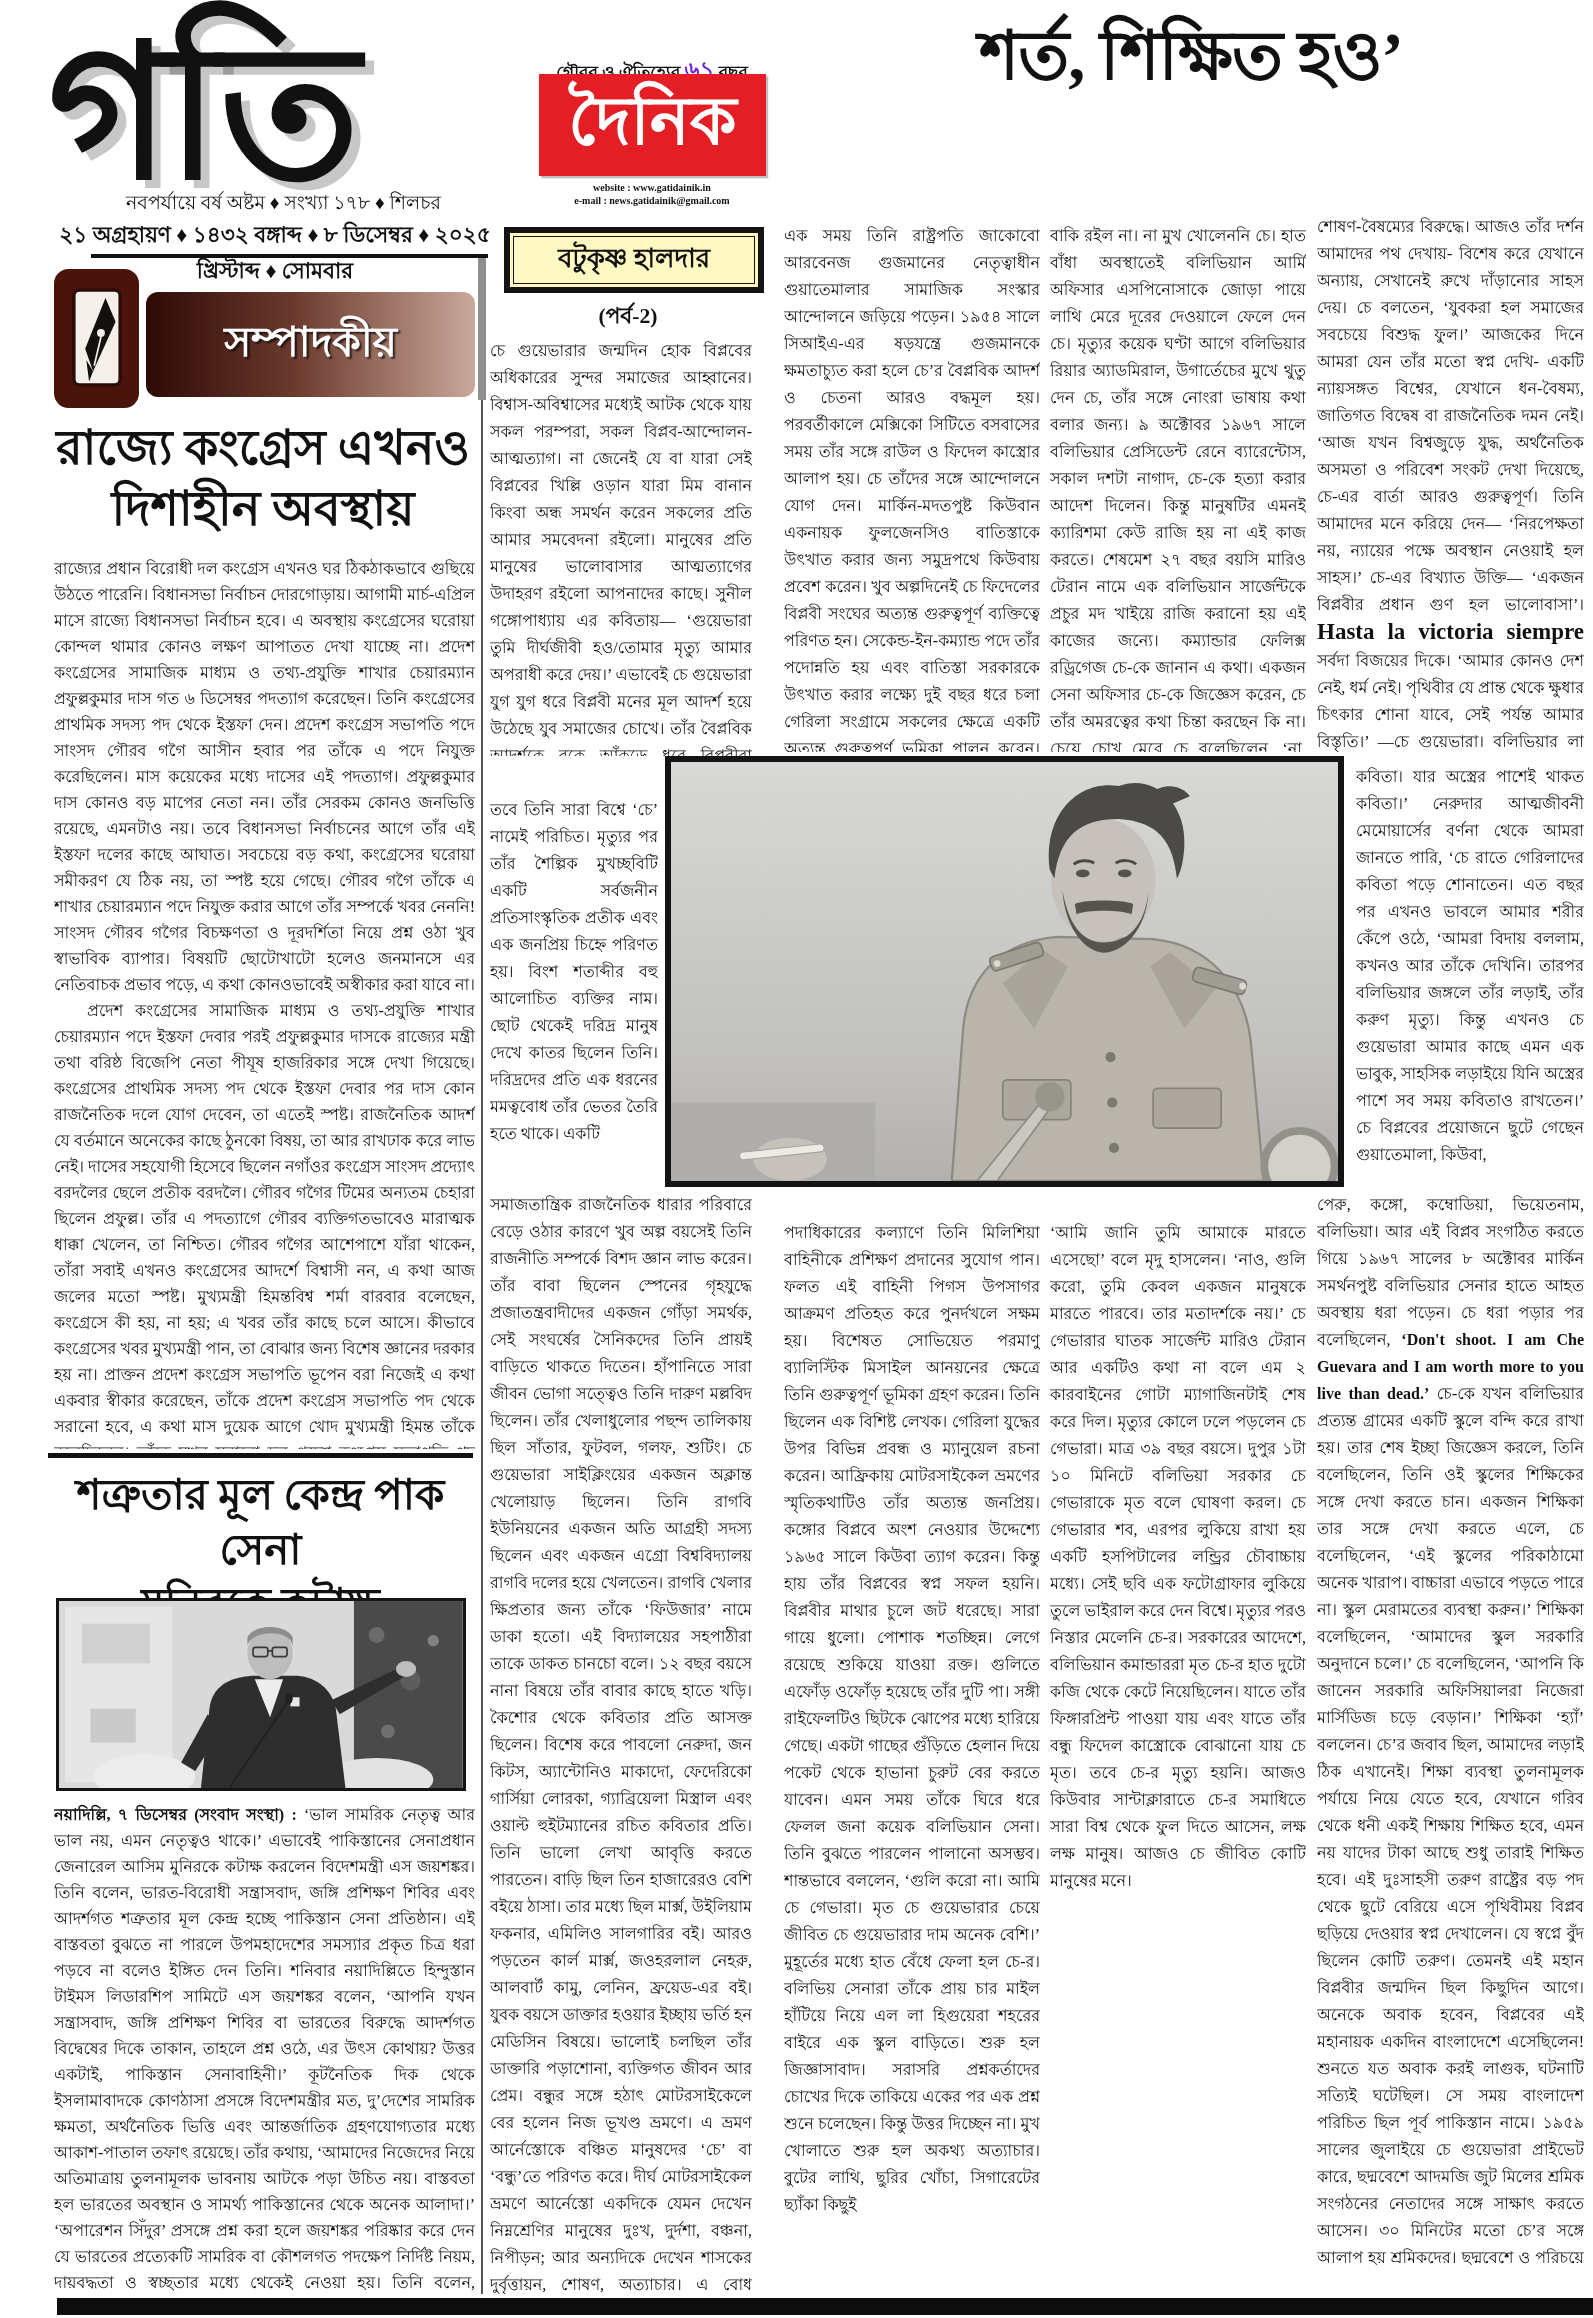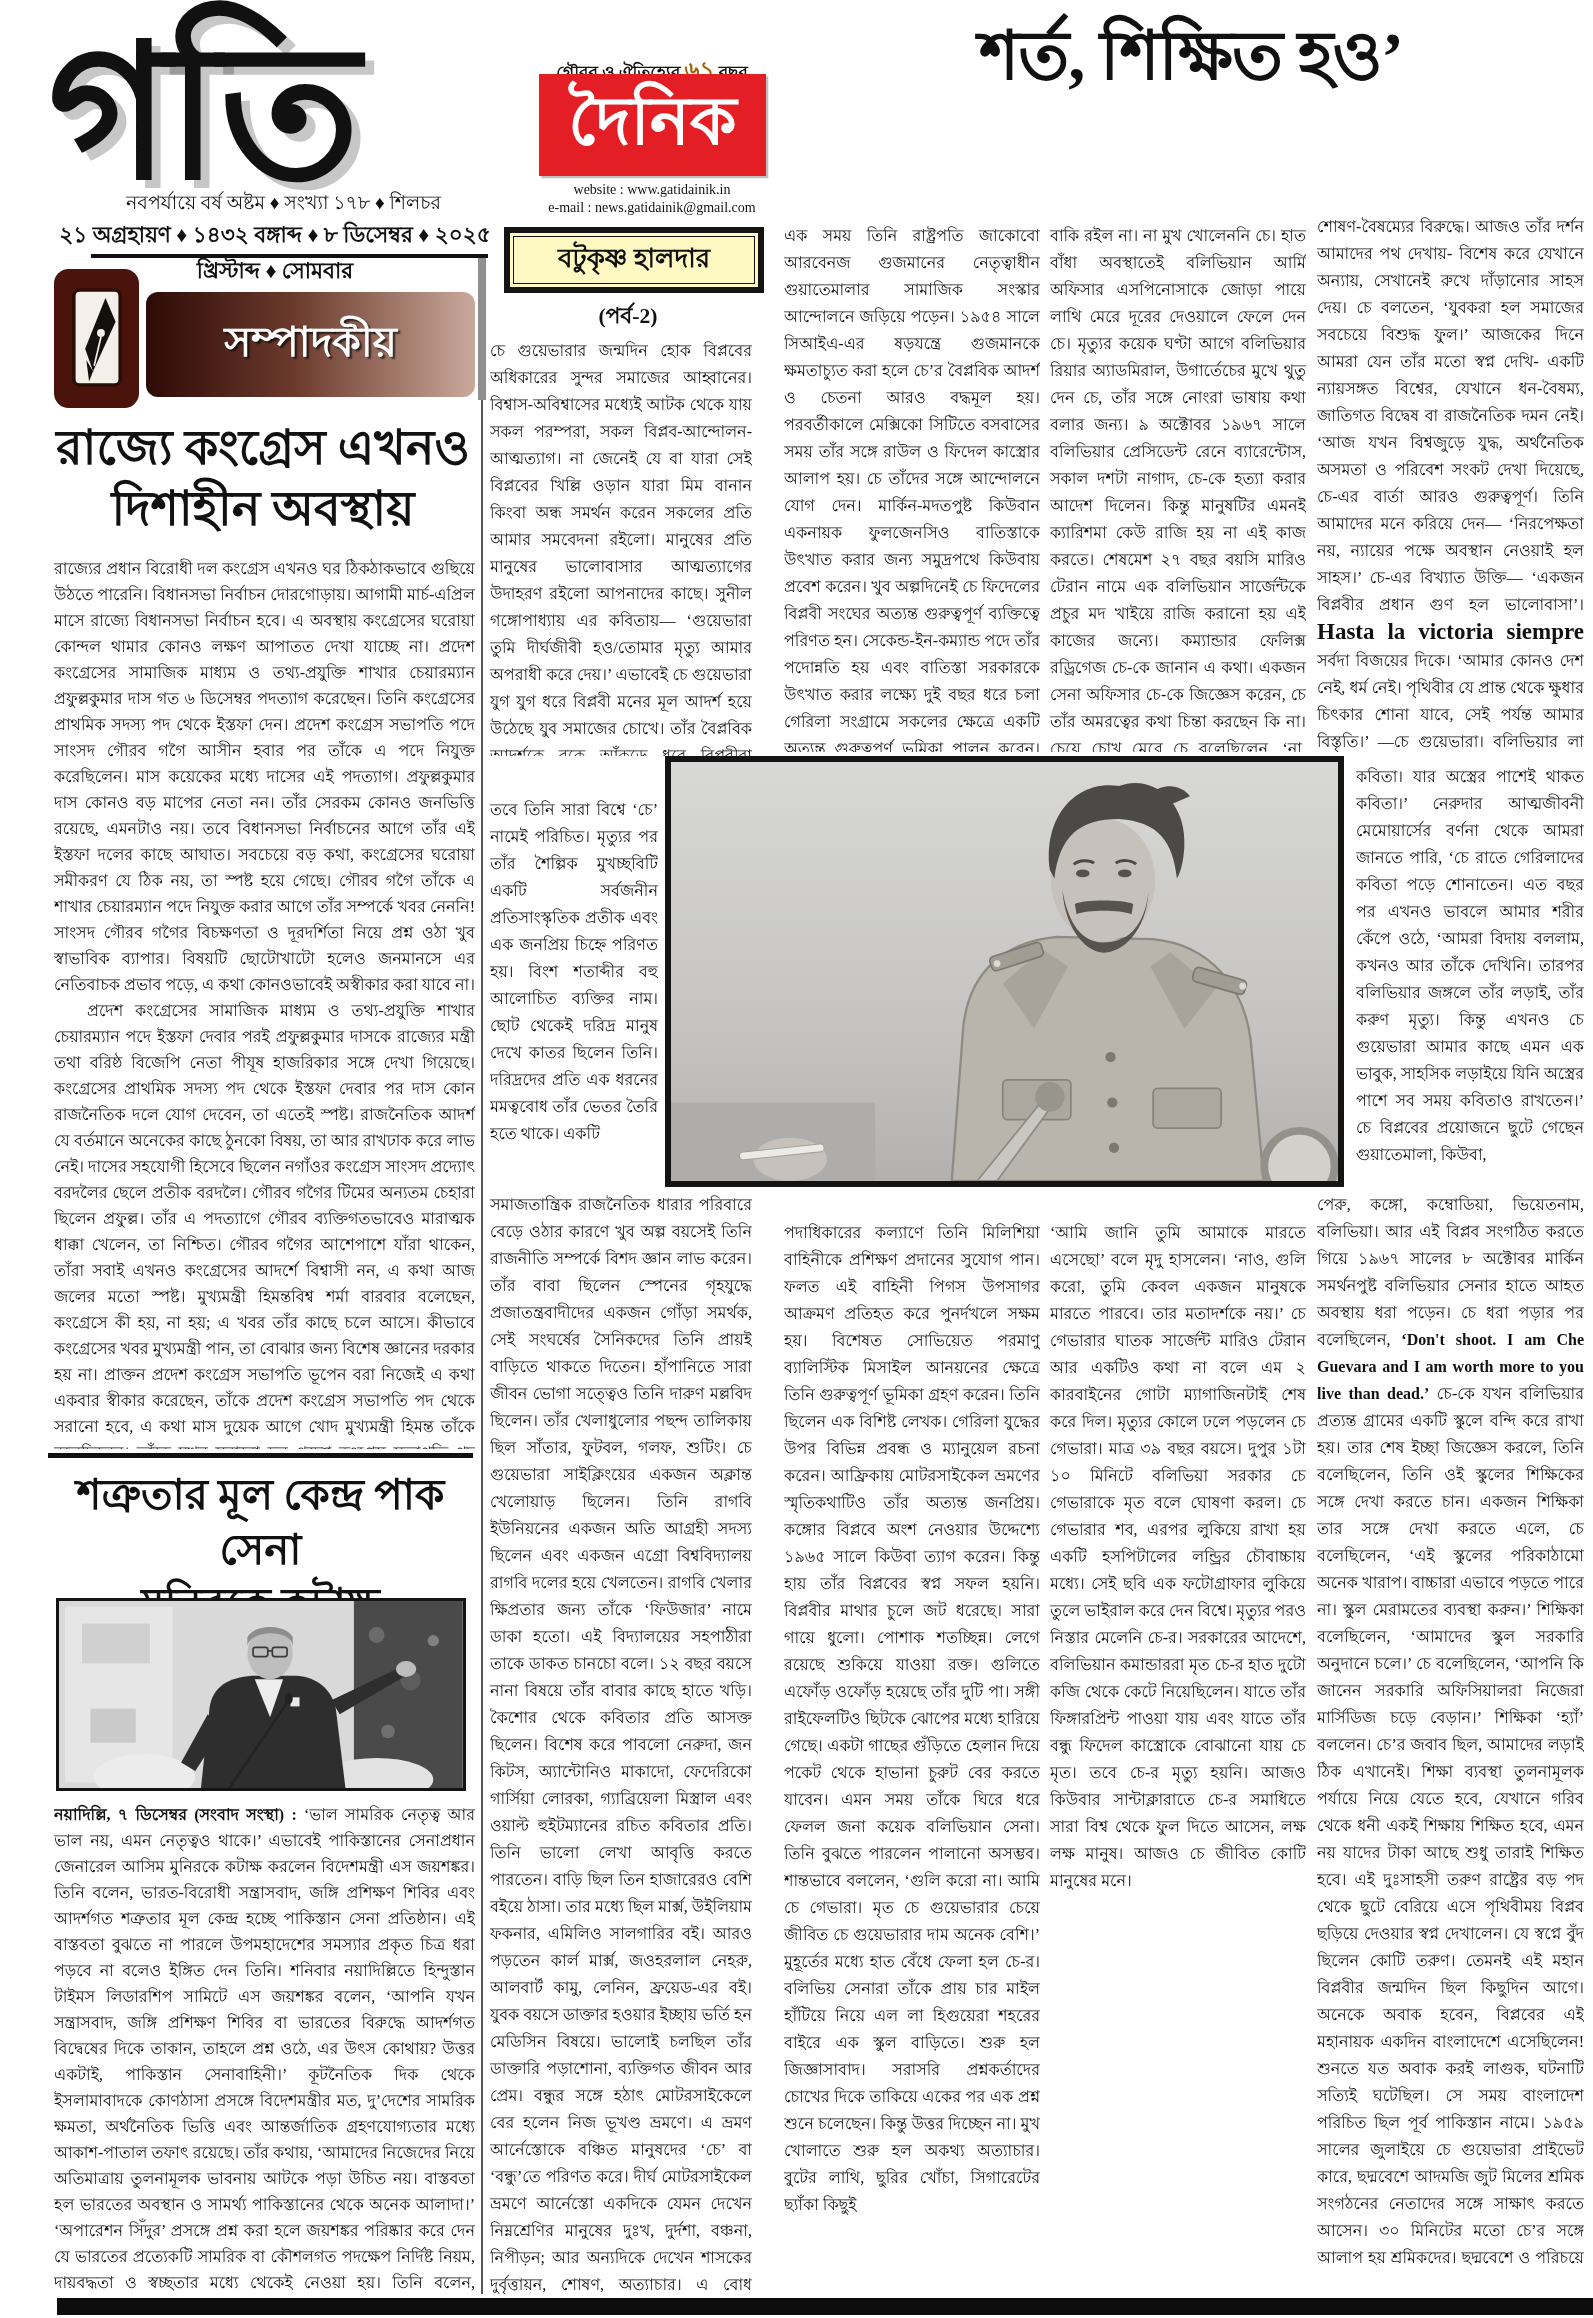--- a/index.html
+++ b/index.html
@@ -5,24 +5,24 @@
   html,body{margin:0;padding:0;background:#e9e9e9;}
   .page{position:relative;width:1594px;height:2319px;background:#ffffff;overflow:hidden;
         font-family:"Liberation Serif","DejaVu Serif",serif;color:#111;}
   .abs{position:absolute;}
   .ctr{text-align:center;}
   .just{text-align:justify;text-justify:inter-word;}
   .bold{font-weight:bold;}
   .masthead-title{font-size:187px;font-weight:bold;line-height:1;letter-spacing:-4.5px;
      text-shadow:9px 8px 0 rgba(0,0,0,0.22);}
   .tagline{font-size:17px;font-weight:bold;}
-  .tagline .num{color:#a16207;font-size:23px;}
+  .tagline .num{color:#6d28d9;font-size:23px;}
   .redbox{background:#e31e24;color:#fff;display:flex;align-items:center;justify-content:center;
      font-size:67px;font-weight:bold;box-shadow:2.3px 2.3px 0 rgba(0,0,0,0.25);}
-  .weblines{font-size:14px;font-weight:normal;line-height:1.3;}
+  .weblines{font-size:10px;font-weight:bold;line-height:1.3;}
   .main-headline{font-size:68px;font-weight:bold;line-height:1.35;letter-spacing:-1.1px;}
   .edition{font-size:19px;font-weight:normal;}
   .dateline-row{font-size:21.6px;font-weight:bold;}
   .hrule{background:#111;}
   .ed-badge{background:#4a130c;border-radius:14.7px;display:flex;align-items:center;justify-content:center;}
   .ed-titlebox{background:linear-gradient(90deg,#2e0a06 0%,#6b3a2d 45%,#b08a7c 85%,#c9a99c 100%);
      border-radius:12px;display:flex;align-items:center;justify-content:center;}
   .ed-titlebox span{color:#fff;font-size:41px;font-weight:bold;text-shadow:2.3px 2.3px 1.7px rgba(0,0,0,0.65);}
   .ed-head{font-size:48px;font-weight:bold;line-height:1.28;}
   .bodytext{font-size:16px;line-height:26px;overflow:hidden;}

